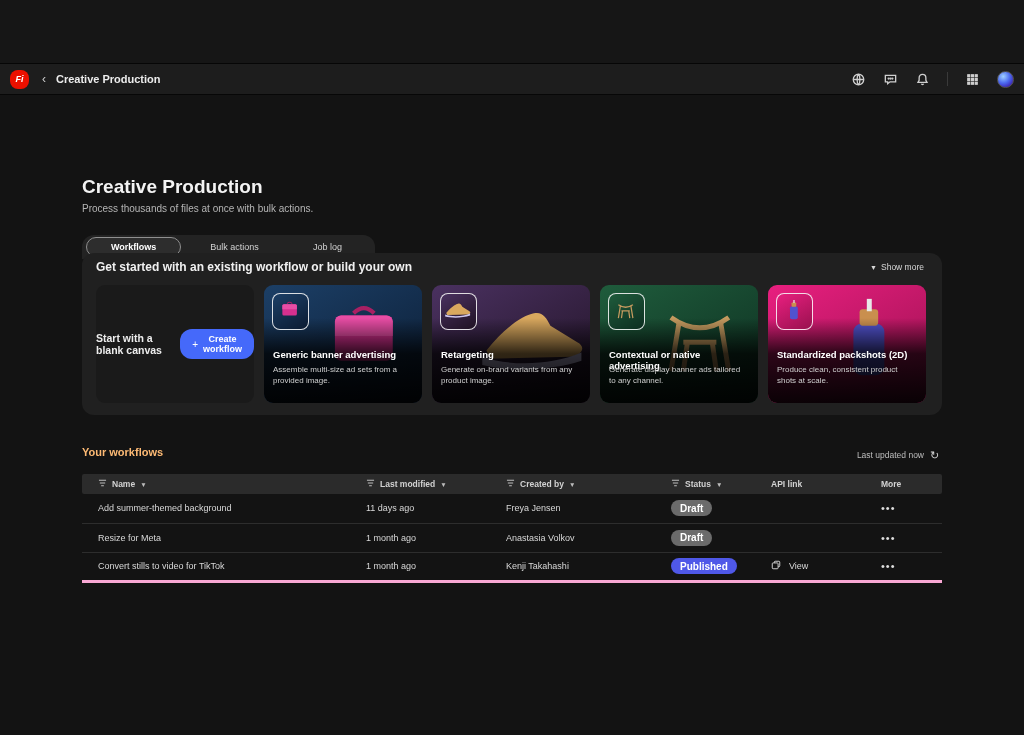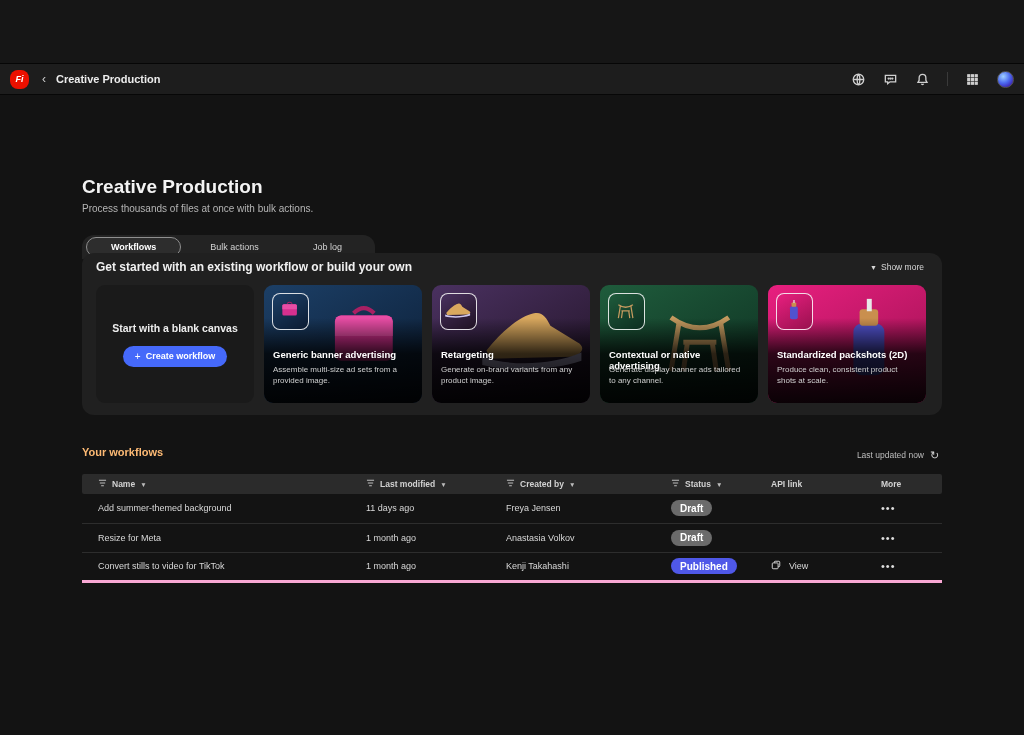--- a/index.html
+++ b/index.html
@@ -28,21 +28,21 @@
   .tab.selected { border-color:#8f8f8f; background:#2d2d2d; color:#fff; font-weight:bold; }
 
   
   .panel { position:absolute; left:82px; top:253px; width:860px; height:162px; background:#202020; border-radius:12px; }
   .panel-head { position:absolute; left:14px; top:7px; font-size:12px; font-weight:bold; color:#f0f0f0; }
   .show-more { position:absolute; right:18px; top:9px; font-size:8.5px; color:#d8d8d8; display:flex; align-items:center; gap:4px; cursor:pointer; }
   .show-more .chev { font-size:7px; }
 
   .cards-row { position:absolute; left:14px; top:32px; display:flex; gap:10px; }
   .card { width:158px; height:118px; border-radius:9px; overflow:hidden; position:relative; cursor:pointer; }
-  .blank-card { background:#1a1a1a; display:flex; flex-direction:column; align-items:center; justify-content:center; gap:12px; }
+  .blank-card { background:#1a1a1a; display:flex; flex-direction:row; align-items:center; justify-content:center; gap:12px; }
   .blank-title { font-size:10.5px; font-weight:bold; color:#ededed; }
   .create-btn { background:#4569fa; color:#fff; border:none; border-radius:12px; font-size:9px; font-weight:bold; padding:5px 12px; display:flex; align-items:center; gap:5px; cursor:pointer; font-family:"Liberation Sans", sans-serif; }
   .create-btn .plus { font-size:10px; font-weight:normal; }
 
   .tcard .art { position:absolute; inset:0; }
   .tcard .fade { position:absolute; left:0; right:0; bottom:0; height:72%; background:linear-gradient(180deg, rgba(0,0,0,0) 0%, rgba(0,0,0,.78) 42%, rgba(0,0,0,.94) 100%); }
   .tcard .thumb { position:absolute; left:8px; top:8px; width:37px; height:37px; border-radius:8px; border:1.5px solid rgba(255,255,255,.85); overflow:hidden; }
   .tcard .title { position:absolute; left:9px; top:64px; font-size:9.5px; font-weight:bold; color:#fff; width:142px; }
   .tcard .desc { position:absolute; left:9px; top:79px; font-size:8px; line-height:1.4; color:#cfcfcf; width:140px; }
   .tcard svg { display:block; width:100%; height:100%; }

